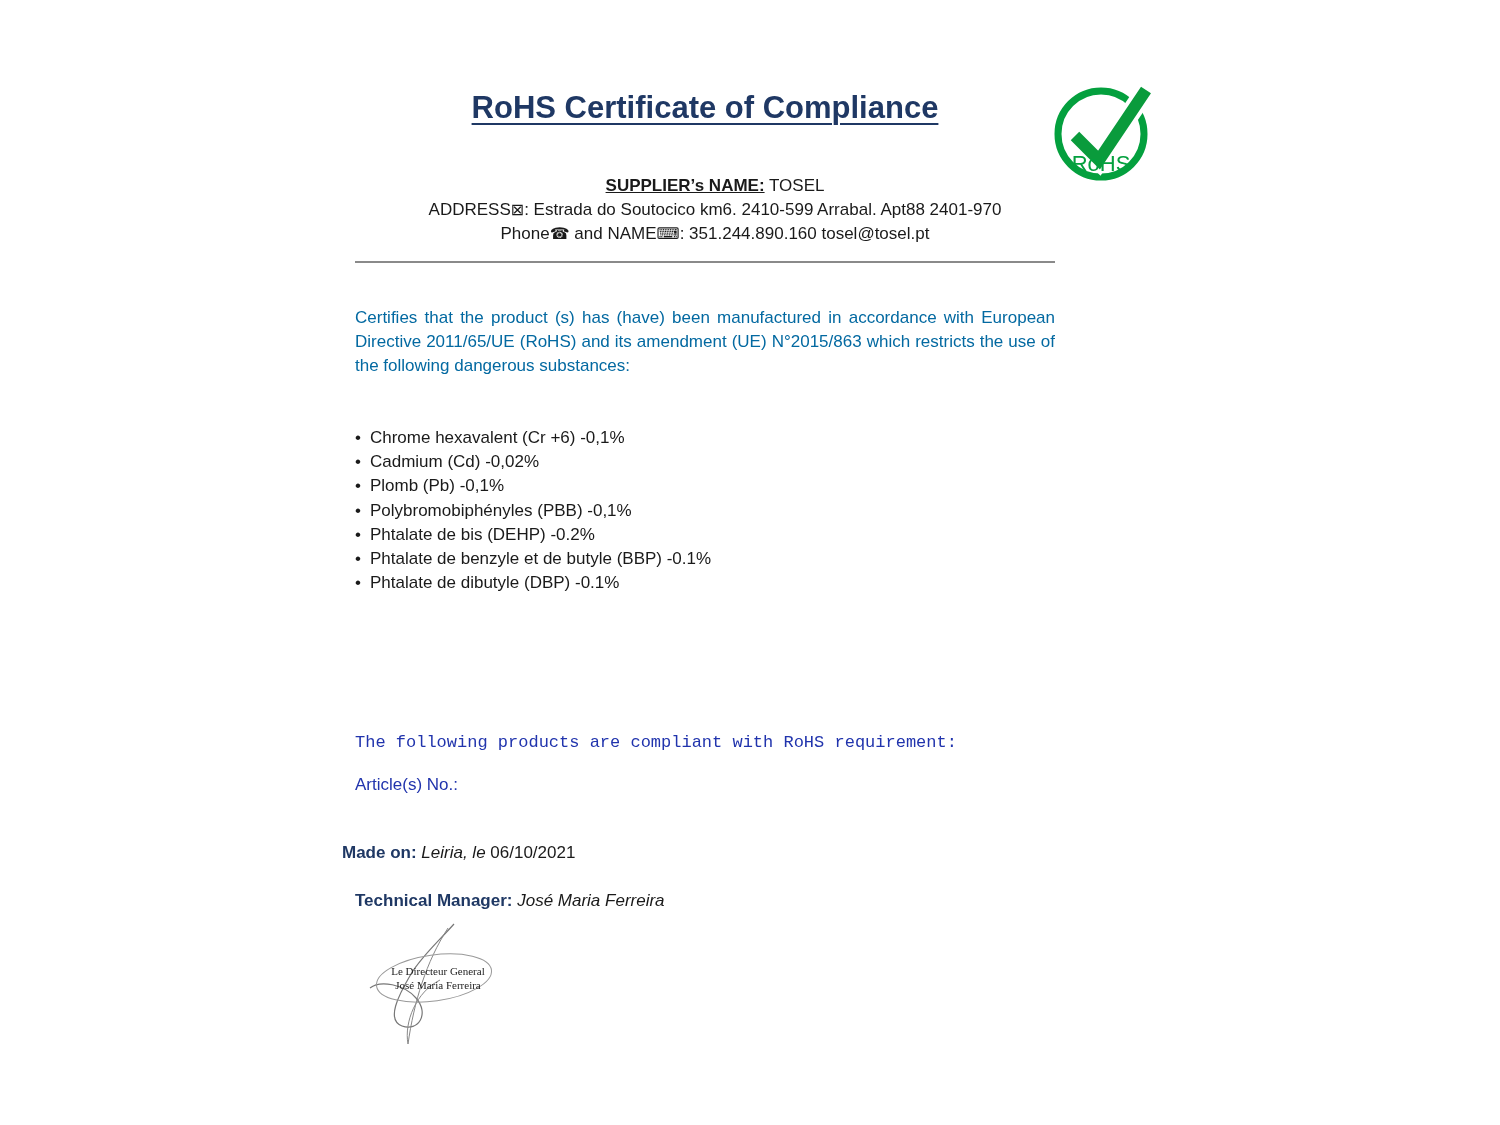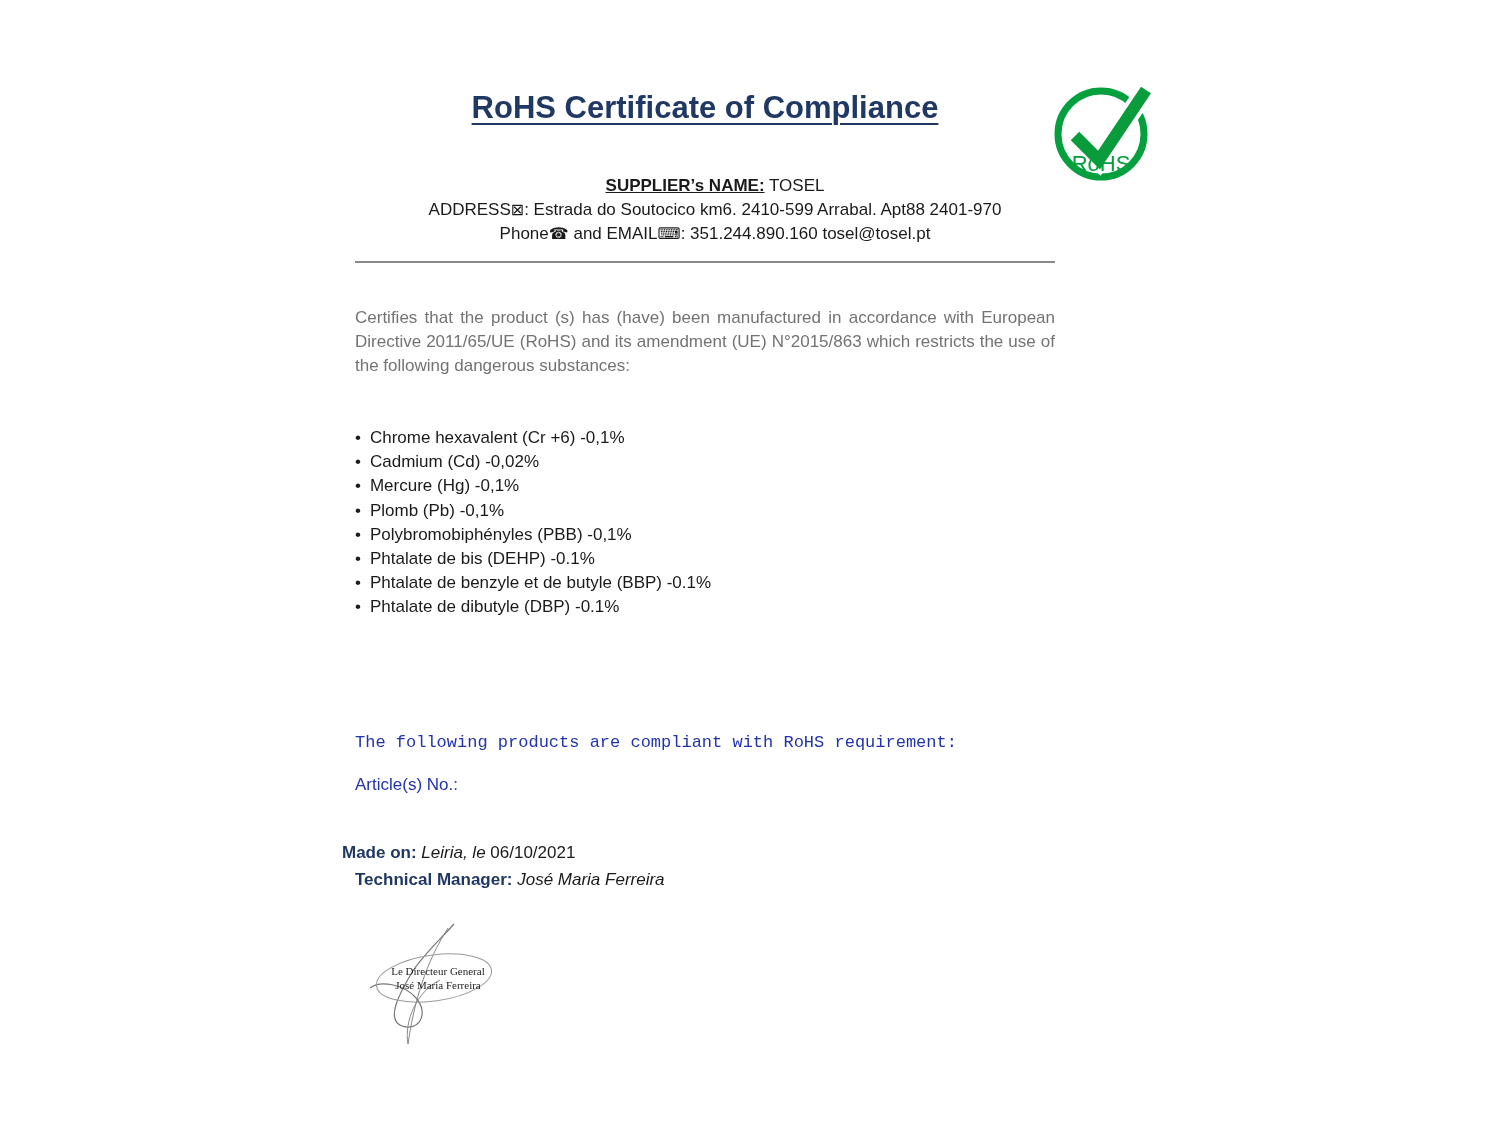--- a/index.html
+++ b/index.html
@@ -37,21 +37,21 @@
     position: absolute;
     left: 355px; top: 261px; width: 700px;
     border: none;
     border-top: 2px solid #8a8a8a;
     margin: 0;
   }
   .cert-paragraph {
     position: absolute;
     left: 355px; top: 306px; width: 700px;
     text-align: justify;
-    color: #737373;
+    color: #0369a1;
     font-size: 17px;
     line-height: 24px;
   }
   .substance-list {
     position: absolute;
     left: 355px; top: 426px; width: 700px;
     margin: 0; padding: 0;
     list-style: none;
     font-size: 17px;
     line-height: 24.2px;
@@ -72,21 +72,21 @@
     font-size: 17px;
   }
   .made-on-line {
     position: absolute;
     left: 342px; top: 843px; width: 700px;
     font-size: 17px;
     color: #1a1a1a;
   }
   .manager-line {
     position: absolute;
-    left: 355px; top: 870px; width: 700px;
+    left: 355px; top: 891px; width: 700px;
     font-size: 17px;
     color: #1a1a1a;
   }
   .blue-label { font-weight: 700; color: #1f3864; }
   .italic { font-style: italic; }
   .rohs-logo {
     position: absolute;
     left: 1048px; top: 78px;
     width: 112px; height: 112px;
   }
@@ -116,35 +116,34 @@
   </svg>
 
   <div class="supplier-block">
     <div>
       <span class="lbl-bu">SUPPLIER’s NAME:</span><span> TOSEL</span>
     </div>
     <div>
       <span>ADDRESS</span><span class="inline-glyph">⊠</span><span>: Estrada do Soutocico km6. 2410-599 Arrabal. Apt88 2401-970</span>
     </div>
     <div>
-      <span>Phone</span><span class="inline-glyph">☎</span><span> and EMAIL</span><span class="inline-glyph">⌨</span><span>: 351.244.890.160 tosel@tosel.pt</span>
+      <span>Phone</span><span class="inline-glyph">☎</span><span> and NAME</span><span class="inline-glyph">⌨</span><span>: 351.244.890.160 tosel@tosel.pt</span>
     </div>
   </div>
 
   <hr class="rule">
 
   <div class="cert-paragraph">Certifies that the product (s) has (have) been manufactured in accordance with European Directive 2011/65/UE (RoHS) and its amendment (UE) N°2015/863 which restricts the use of the following dangerous substances:</div>
 
   <ul class="substance-list">
     <li>Chrome hexavalent (Cr +6) -0,1%</li>
     <li>Cadmium (Cd) -0,02%</li>
-    <li>Mercure (Hg) -0,1%</li>
     <li>Plomb (Pb) -0,1%</li>
     <li>Polybromobiphényles (PBB) -0,1%</li>
-    <li>Phtalate de bis (DEHP) -0.1%</li>
+    <li>Phtalate de bis (DEHP) -0.2%</li>
     <li>Phtalate de benzyle et de butyle (BBP) -0.1%</li>
     <li>Phtalate de dibutyle (DBP) -0.1%</li>
   </ul>
 
   <div class="compliance-line">The following products are compliant with RoHS requirement:</div>
 
   <div class="article-line">Article(s) No.:</div>
 
   <div class="made-on-line">
     <span class="blue-label">Made on:</span><span class="italic"> Leiria, le </span><span>06/10/2021</span>

